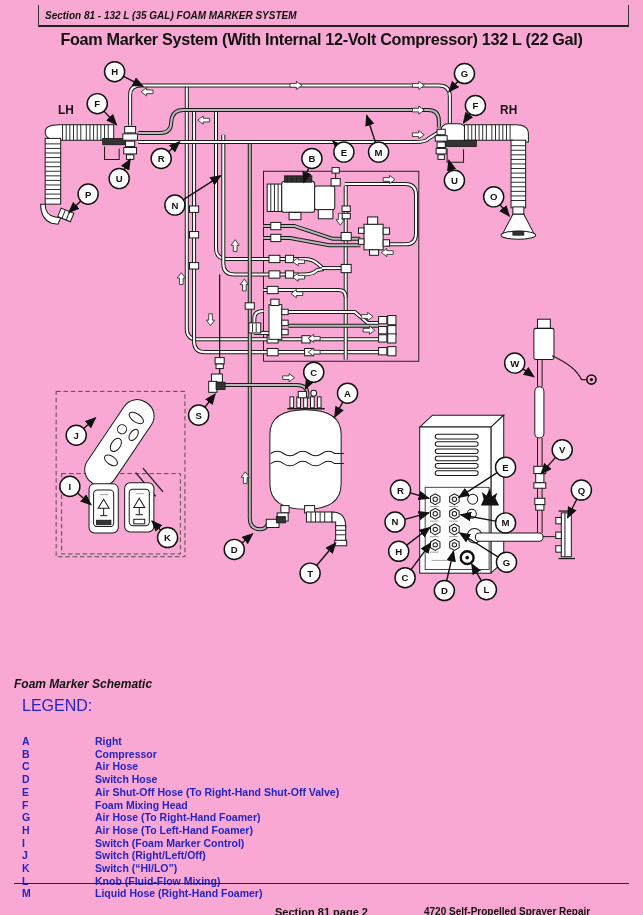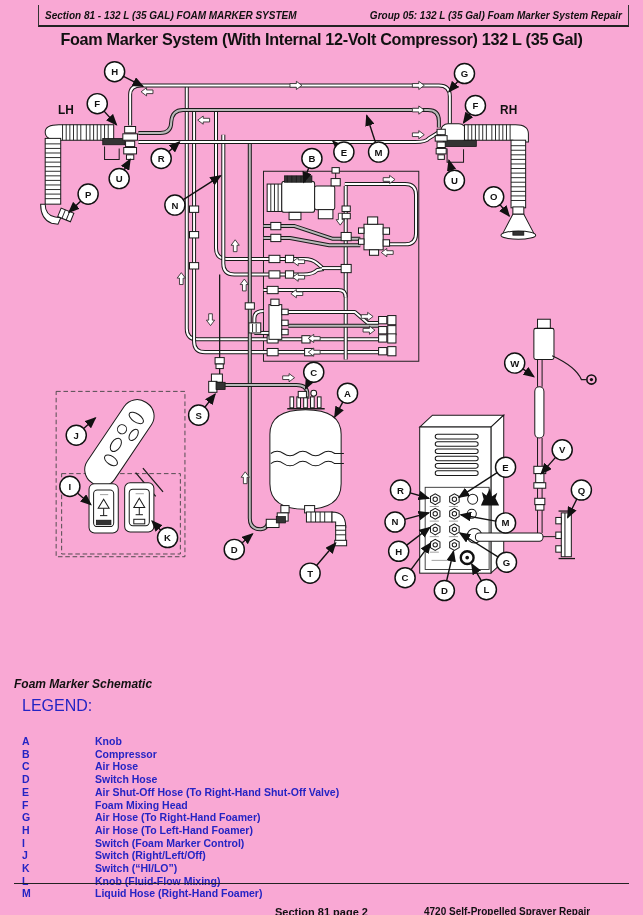--- a/index.html
+++ b/index.html
@@ -43,24 +43,23 @@
   .f-mid{flex:1;text-align:center;font-size:11px;font-weight:bold;}
   .f-right{flex:1;text-align:left;font-size:10px;font-weight:bold;}
 </style>
 </head>
 <body>
 
 <div class="page">
 
   <div class="hdr">
     <span>Section 81 - 132 L (35 GAL) FOAM MARKER SYSTEM</span>
-    <span>Group 05: 132 L (35 Gal) Foam Marker System Repair</span>
   </div>
 
-  <div class="title">Foam Marker System (With Internal 12-Volt Compressor) 132 L (35 Gal)</div>
+  <div class="title">Foam Marker System (With Internal 12-Volt Compressor) 132 L (22 Gal)</div>
 
   <svg class="diag" width="643" height="612" viewBox="0 58 643 670">
 
     <rect x="258" y="182" width="170" height="208" fill="none" stroke="#222" stroke-width="1.1"></rect>
 
     <g id="hoses-v">
       <path class="hose" d="M174,88 V354 Q174,366 186,366 H384"></path>
         <path class="hose-core" d="M174,88 V354 Q174,366 186,366 H384"></path>
       <path class="hose" d="M182,115 V368 Q182,380 194,380 H384"></path>
         <path class="hose-core" d="M182,115 V368 Q182,380 194,380 H384"></path>
@@ -640,21 +639,21 @@
     </defs>
   </svg>
 
   <div class="caption">Foam Marker Schematic</div>
 
   <div class="legend" style="color: rgb(36, 36, 196);">
     <div class="leg-head">LEGEND:</div>
     <div id="legend-rows">
         <div class="leg-row">
           <span class="leg-key">A</span>
-          <span class="leg-desc">Knob</span>
+          <span class="leg-desc">Right</span>
         </div>
         <div class="leg-row">
           <span class="leg-key">B</span>
           <span class="leg-desc">Compressor</span>
         </div>
         <div class="leg-row">
           <span class="leg-key">C</span>
           <span class="leg-desc">Air Hose</span>
         </div>
         <div class="leg-row">

